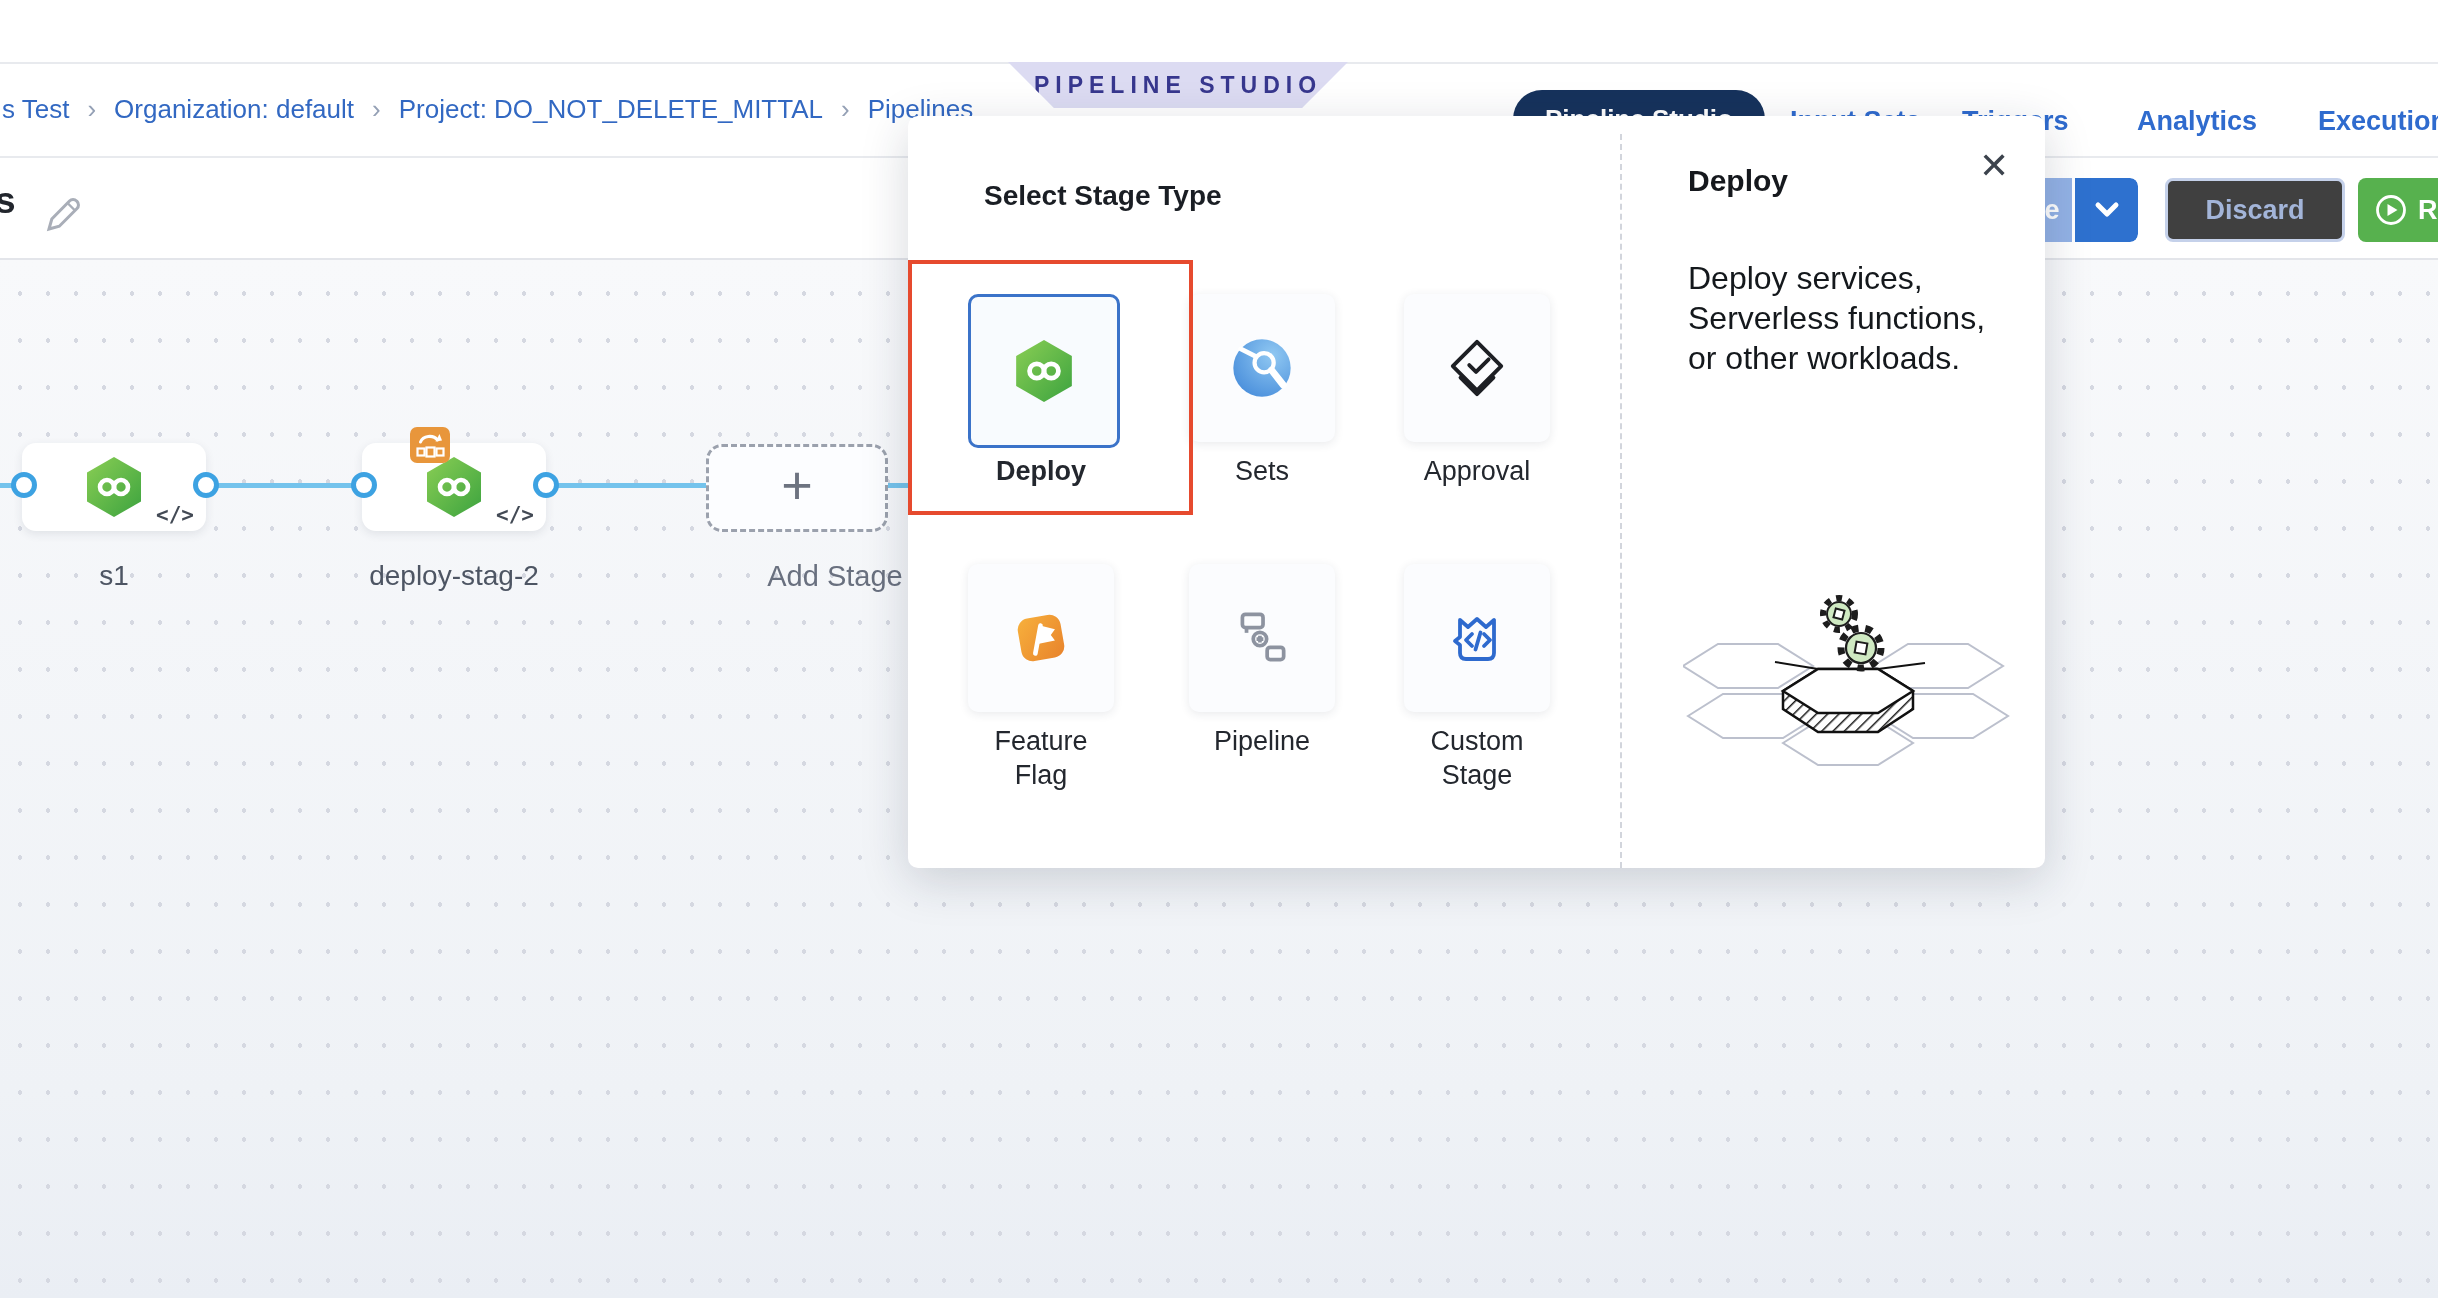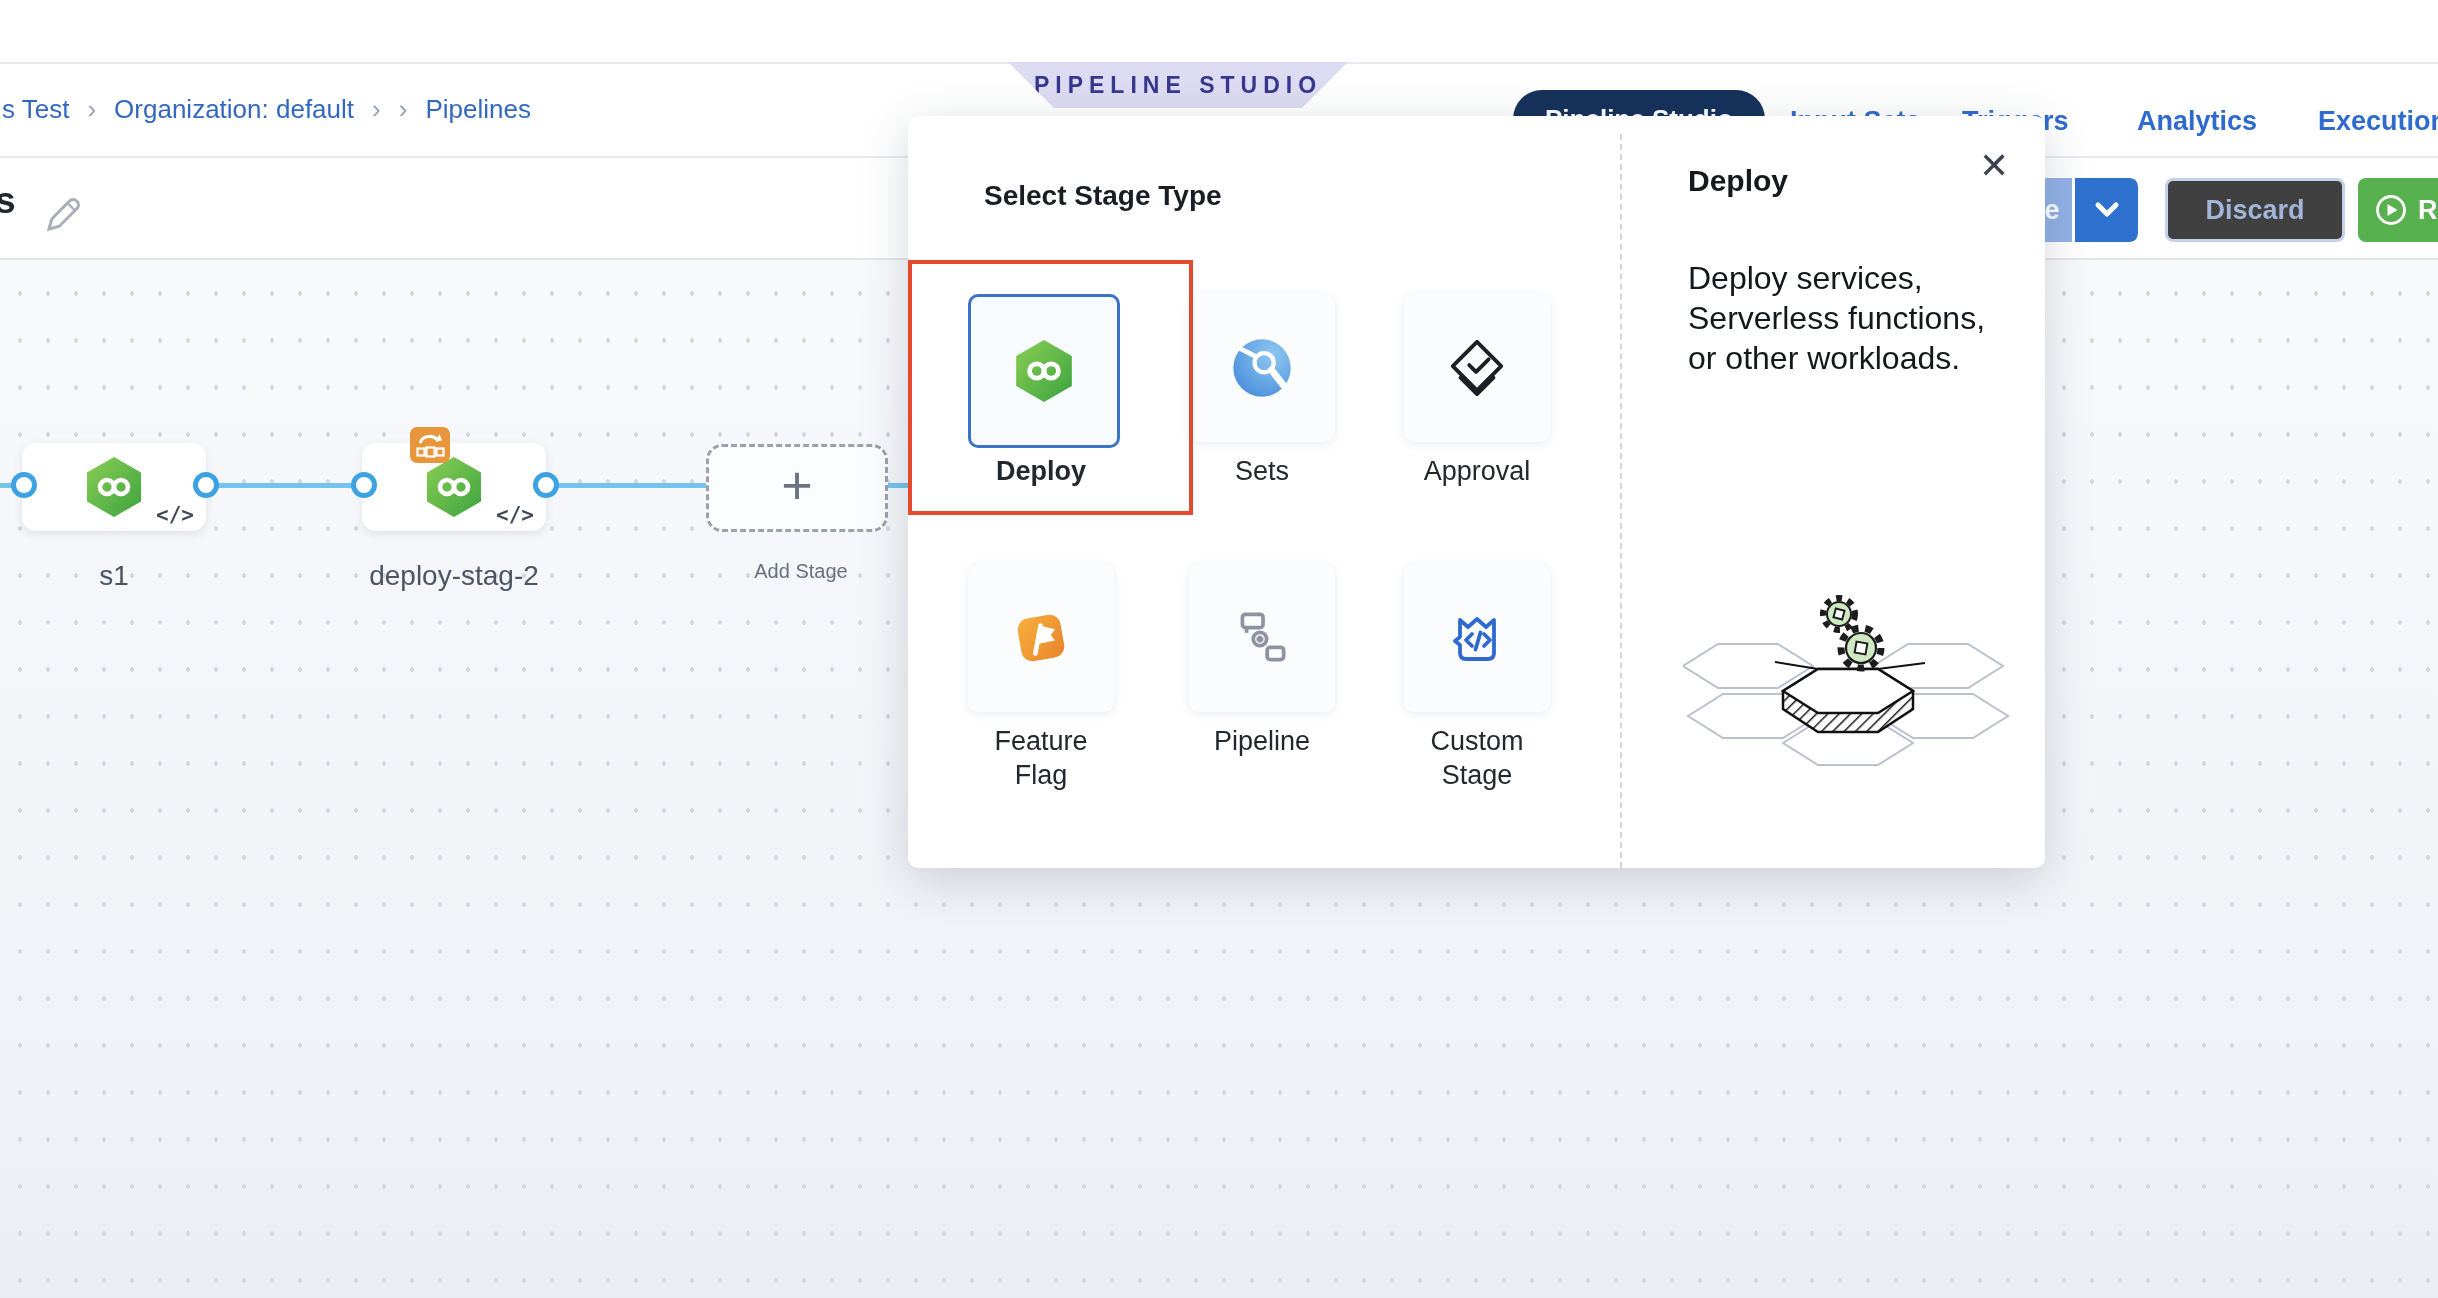--- a/index.html
+++ b/index.html
@@ -183,20 +183,21 @@
 
   <div class="hr" style="top:62px"></div>
   <div class="hr" style="top:156px"></div>
   <div class="hr" style="top:258px;background:#e3e5ea"></div>
 
   <nav class="breadcrumb">
     <a>s Test</a>
     <span class="crumb-sep">›</span>
     <a>Organization: default</a>
     <span class="crumb-sep">›</span>
+    <a>Project: DO_NOT_DELETE_MITTAL</a>
     <span class="crumb-sep">›</span>
     <a>Pipelines</a>
   </nav>
 
   <div class="ribbon">
     <span>PIPELINE STUDIO</span>
   </div>
 
   <div class="tab-pill">Pipeline Studio</div>
   <a class="tab-link" style="left:1790px">Input Sets</a>
@@ -250,21 +251,21 @@
     <div class="dot" style="left:193px;top:212px"></div>
     <div class="dot" style="left:351px;top:212px"></div>
     <div class="dot" style="left:533px;top:212px"></div>
 
     <div class="add-stage">
       <span>+</span>
     </div>
 
     <div class="stage-label" style="left:22px;width:184px">s1</div>
     <div class="stage-label" style="left:334px;width:240px">deploy-stag-2</div>
-    <div class="stage-label" style="left:707px;width:188px;color:#69707f;font-size:20px">Add Stage</div>
+    <div class="stage-label" style="left:741px;width:188px;color:#69707f;font-size:29px">Add Stage</div>
   </div>
 
   <div class="modal">
     <div class="modal-divider"></div>
 
     <h2 class="modal-title" style="margin:0">Select Stage Type</h2>
 
     <div class="card sel" style="left:60px;top:178px">
       <svg width="66" height="66">
           <use href="#sym-cd"></use>

